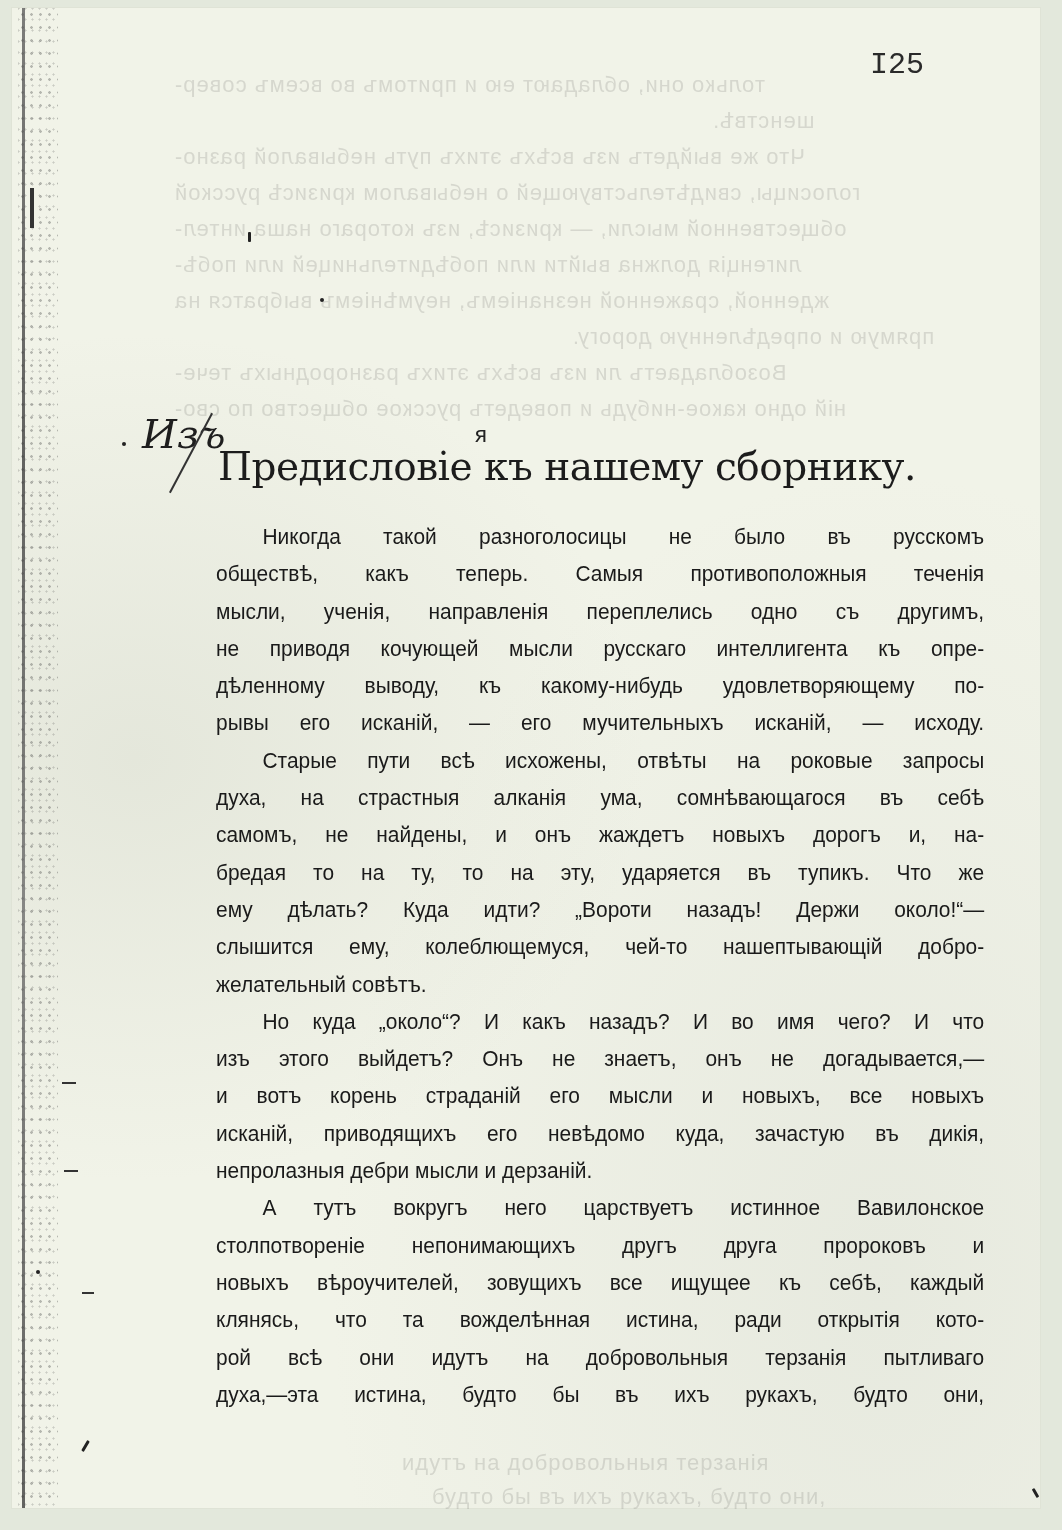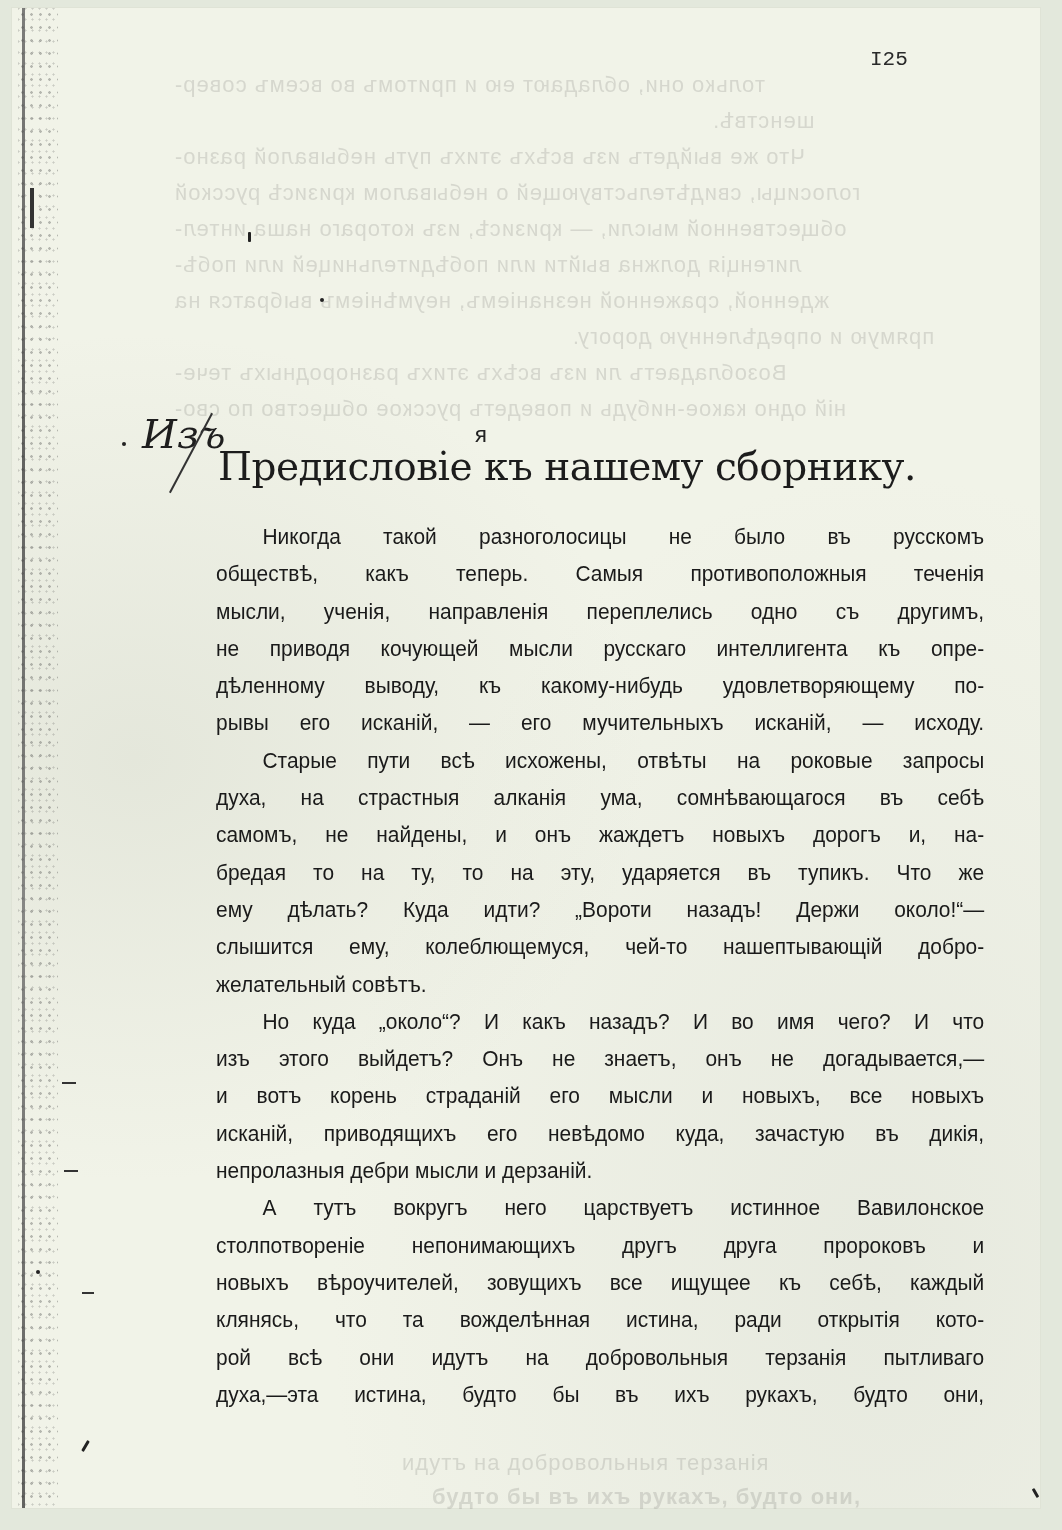--- a/index.html
+++ b/index.html
@@ -51,21 +51,21 @@
       font-size: 22px;
       transform: scaleX(-1);
       white-space: nowrap;
       letter-spacing: 1px;
     }
     .page-number {
       position: absolute;
       left: 858px;
       top: 40px;
       font-family: "Liberation Mono", monospace;
-      font-size: 21px;
+      font-size: 30px;
       color: #2a2a2a;
     }
     .handwritten {
       position: absolute;
       left: 130px;
       top: 390px;
       font-family: "DejaVu Serif", serif;
       font-style: italic;
       font-size: 40px;
       color: #1e1e1e;
@@ -147,21 +147,21 @@
   <div class="ghost" style="left:162px; top:136px;">Что же выйдетъ изъ всѣхъ этихъ путь небывалой разно-</div>
   <div class="ghost" style="left:162px; top:172px;">голосицы, свидѣтельствующей о небывалом кризисѣ русской</div>
   <div class="ghost" style="left:162px; top:208px;">общественной мысли, — кризисѣ, изъ котораго наша интел-</div>
   <div class="ghost" style="left:162px; top:244px;">лигенція должна выйти или побѣдительницей или побѣ-</div>
   <div class="ghost" style="left:162px; top:280px;">жденной, сраженной незнаніемъ, неумѣніемъ выбратся на</div>
   <div class="ghost" style="left:560px; top:316px;">прямую и опредѣленную дорогу.</div>
   <div class="ghost" style="left:162px; top:352px;">Возобладаетъ ли изъ всѣхъ этихъ разнородныхъ тече-</div>
   <div class="ghost" style="left:162px; top:388px;">ній одно какое-нибудь и поведетъ русское общество по сво-</div>
 
   <div class="ghost" style="left:390px; top:1442px; transform:none;">идутъ на добровольныя терзанія</div>
-  <div class="ghost" style="left:420px; top:1476px; transform:none;font-weight:bold;">будто бы въ ихъ рукахъ, будто они,</div>
+  <div class="ghost" style="left:420px; top:1476px; transform:none;">будто бы въ ихъ рукахъ, будто они,</div>
 
   <div class="page-number">I25</div>
 
   <div class="handwritten">Изъ</div>
   <div class="slash"></div>
   <div class="correction">я</div>
 
   <div class="title">Предисловіе къ нашему сборнику.</div>
 
   <div class="body-text">

